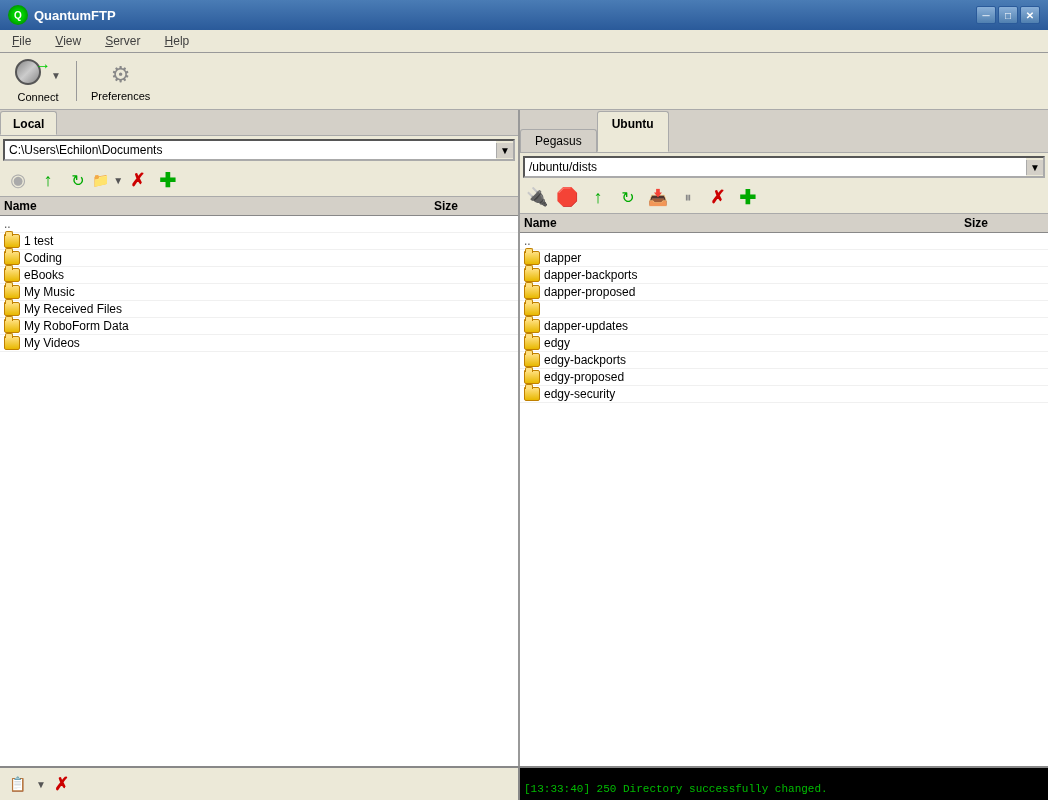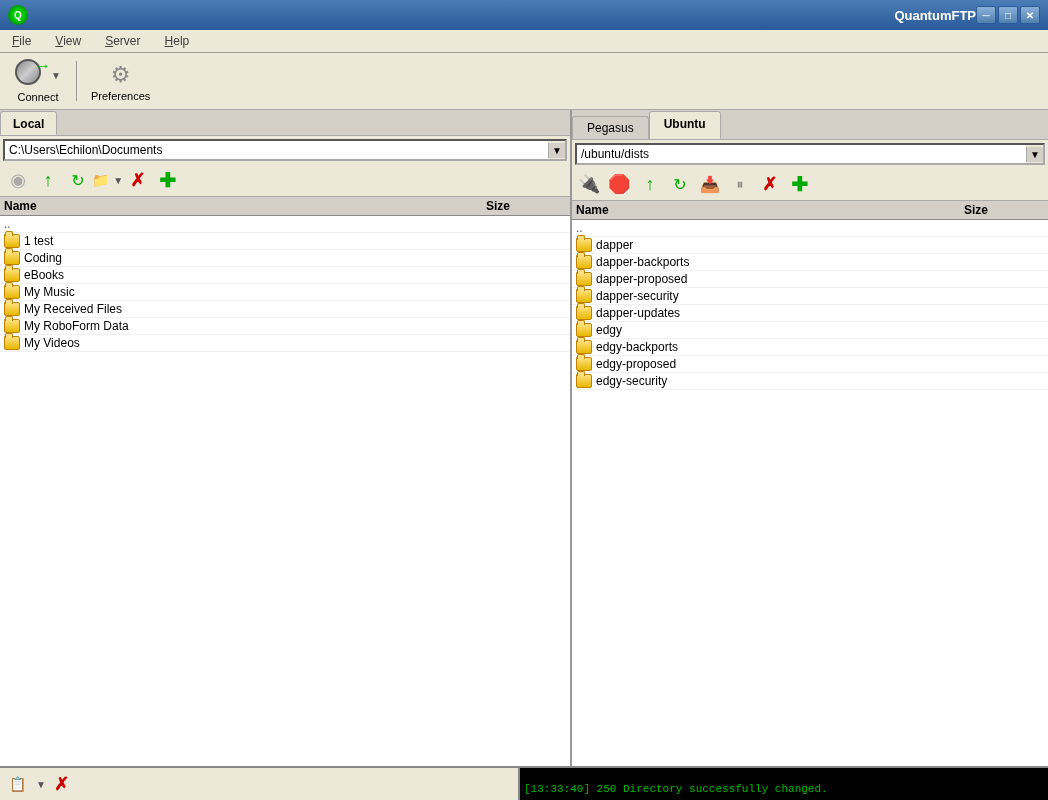--- a/index.html
+++ b/index.html
@@ -23,21 +23,21 @@
       font-size: 13px;
     }
     #titlebar .logo {
       width: 20px; height: 20px;
       background: radial-gradient(circle, #00cc00 40%, #006600 100%);
       border-radius: 50%;
       margin-right: 6px;
       display: flex; align-items: center; justify-content: center;
       font-size: 10px; font-weight: bold; color: white;
     }
-    #titlebar .title { flex: 1; text-align: right; }
+    #titlebar .title { flex: 1; }
     #titlebar .win-buttons { display: flex; gap: 2px; }
     .win-btn {
       width: 20px; height: 18px;
       background: linear-gradient(to bottom, #8ab0d8, #5080b0);
       border: 1px solid #2a5a9a;
       border-radius: 2px;
       display: flex; align-items: center; justify-content: center;
       cursor: pointer; color: white; font-size: 10px;
     }
     
@@ -68,21 +68,21 @@
       color: #000;
       min-width: 60px;
     }
     
     #main {
       display: flex;
       height: calc(800px - 30px - 28px - 54px - 32px);
     }
     
     #left-panel {
-      width: 572px;
+      width: 520px;
       border-right: 2px solid #999;
       display: flex; flex-direction: column;
       background: #ece9d8;
     }
     
     #right-panel {
       flex: 1;
       display: flex; flex-direction: column;
       background: #ece9d8;
     }
@@ -90,21 +90,21 @@
     .tab-bar {
       display: flex;
       background: #d4d0c8;
       border-bottom: 1px solid #aaa;
     }
     .tab {
       padding: 4px 14px;
       cursor: pointer;
       border: 1px solid #aaa;
       border-bottom: none;
-      margin-top: 6px;
+      margin-top: 19px;
       background: #d4d0c8;
       border-radius: 3px 3px 0 0;
       font-size: 12px;
     }
     .tab.active {
       background: #ece9d8;
       border-bottom: 1px solid #ece9d8;
       margin-top: 1px;
       padding-top: 5px;
       font-weight: bold;
@@ -436,21 +436,20 @@
       <div class="file-row">
         <div class="folder-icon"></div>
         <span class="file-name">dapper-backports</span>
       </div>
       <div class="file-row">
         <div class="folder-icon"></div>
         <span class="file-name">dapper-proposed</span>
       </div>
       <div class="file-row">
         <div class="folder-icon"></div>
-        <span class="file-name">dapper-security</span>
       </div>
       <div class="file-row">
         <div class="folder-icon"></div>
         <span class="file-name">dapper-updates</span>
       </div>
       <div class="file-row">
         <div class="folder-icon"></div>
         <span class="file-name">edgy</span>
       </div>
       <div class="file-row">

